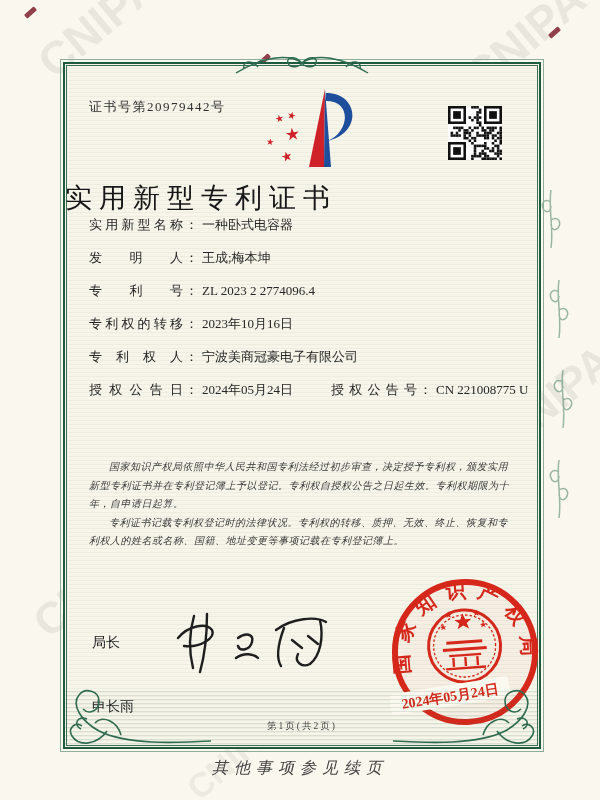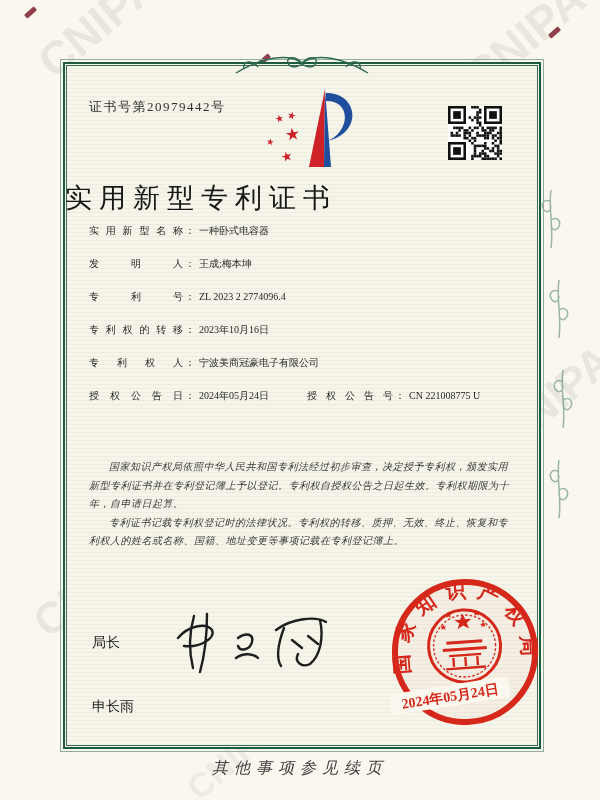--- a/index.html
+++ b/index.html
@@ -17,21 +17,21 @@
     background-image:repeating-linear-gradient(180deg,rgba(120,160,125,0.09) 0px,rgba(120,160,125,0.09) 1px,transparent 1px,transparent 4px);
   }
   .band{position:absolute;left:0;right:0;bottom:0;height:56px;
     background-image:repeating-linear-gradient(180deg,rgba(60,115,80,0.16) 0px,rgba(60,115,80,0.16) 1px,transparent 1px,transparent 4px);}
   .flourish{position:absolute;pointer-events:none;}
   .cert-no{position:absolute;left:24px;top:34px;font-size:13px;letter-spacing:1.5px;color:#2f2f2f;}
   .logo{position:absolute;left:196px;top:20px;width:150px;height:88px;}
   .star{position:absolute;color:#cf2128;line-height:1;font-family:"DejaVu Sans",sans-serif;}
   .qr{position:absolute;left:383px;top:42px;width:54px;height:54px;background:#fff;}
   .title{position:absolute;left:0;right:0;top:116px;text-align:left;font-size:27px;font-weight:normal;letter-spacing:7px;color:#171717;}
-  .rows{position:absolute;left:24px;top:160px;width:430px;font-size:10px;color:#262626;}
+  .rows{position:absolute;left:24px;top:152px;width:430px;font-size:13px;color:#262626;}
   .frow{height:33px;white-space:nowrap;}
   .flabel{display:inline-block;width:94px;text-align:justify;text-align-last:justify;vertical-align:top;}
   .flabel2{display:inline-block;width:86px;text-align:justify;text-align-last:justify;vertical-align:top;margin-left:38px;}
   .colon{margin:0 4px 0 2px;}
   .paras{position:absolute;left:24px;top:394px;width:428px;font-size:10px;line-height:1.85;color:#3a3a3a;font-style:italic;}
   .paras p{margin:0;text-indent:2em;letter-spacing:.5px;}
   .sig-title{position:absolute;left:27px;top:570px;font-size:14px;color:#222;font-family:"Liberation Sans",sans-serif;}
   .sig-name{position:absolute;left:27px;top:598px;font-size:14px;color:#222;font-family:"Liberation Sans",sans-serif;margin-top:36px;}
   .sig-hand{position:absolute;left:95px;top:540px;}
   .seal{position:absolute;left:320px;top:508px;width:160px;height:160px;transform:rotate(-4deg);}
@@ -291,16 +291,35 @@
         <g fill="none" stroke-width="2.4">
           <path d="M64,83 h32 M68,85 v9 M80,85 v9 M92,85 v9 M60,96 h40"></path>
         </g>
       </g>
       <g transform="rotate(-5 62 123)">
         <rect x="2" y="112" width="120" height="21" rx="3" fill="#fbf8ef"></rect>
         <text x="62" y="128" text-anchor="middle" fill="#d5281b" font-size="14" font-weight="bold">2024年05月24日</text>
       </g>
     </svg>
 
+    <div class="band">
+      <svg class="flourish" style="left:-2px;bottom:-2px;" width="150" height="64" viewBox="0 0 150 64">
+        <g fill="none" stroke="#2e6b4f" stroke-width="1.6">
+          <path d="M148,56 C112,58 64,60 36,46 C18,36 8,20 16,10 C22,2 36,6 36,16 C36,26 26,30 20,24"></path>
+          <path d="M44,46 C34,60 16,62 9,51 C4,43 13,36 19,41"></path>
+          <path d="M58,50 C54,36 40,30 32,38"></path>
+          <path d="M24,34 C14,30 10,40 18,44"></path>
+        </g>
+      </svg>
+      <svg class="flourish" style="right:-2px;bottom:-2px;transform:scaleX(-1);" width="150" height="64" viewBox="0 0 150 64">
+        <g fill="none" stroke="#2e6b4f" stroke-width="1.6">
+          <path d="M148,56 C112,58 64,60 36,46 C18,36 8,20 16,10 C22,2 36,6 36,16 C36,26 26,30 20,24"></path>
+          <path d="M44,46 C34,60 16,62 9,51 C4,43 13,36 19,41"></path>
+          <path d="M58,50 C54,36 40,30 32,38"></path>
+          <path d="M24,34 C14,30 10,40 18,44"></path>
+        </g>
+      </svg>
+      <div class="pagenum">第1页(共2页)</div>
+    </div>
   </div>
 
   <div class="footer-note">其他事项参见续页</div>
 </div>
 
 </body></html>

